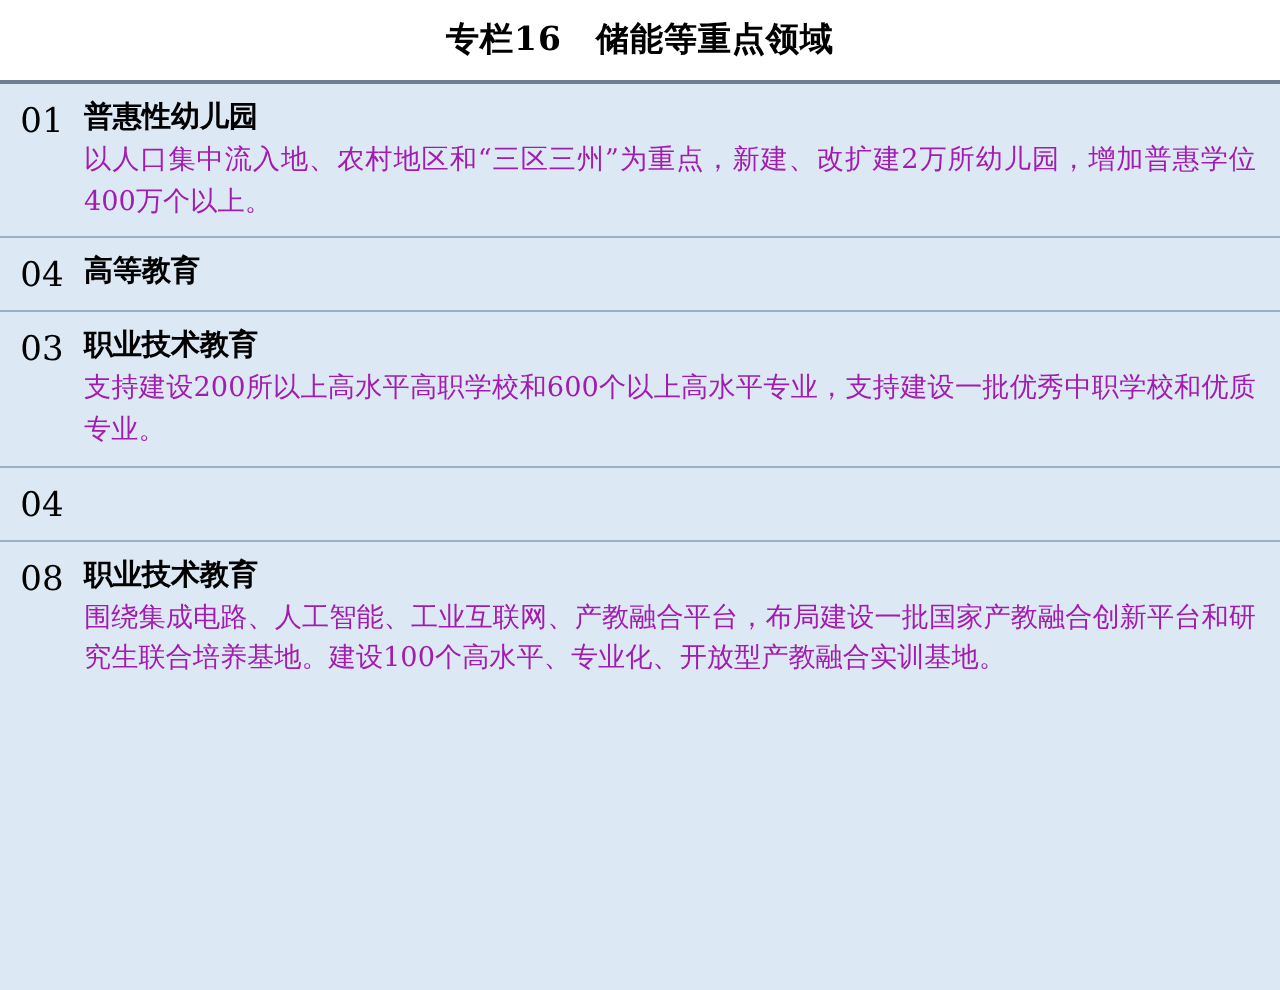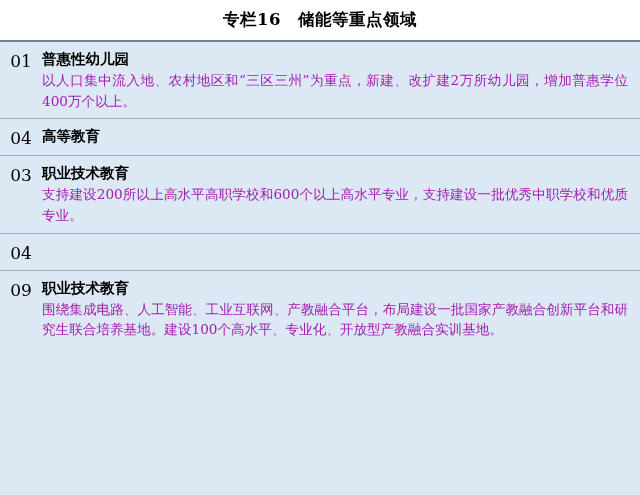--- a/index.html
+++ b/index.html
@@ -114,21 +114,21 @@
         <div class="row-heading">职业技术教育</div>
         <div class="row-text">支持建设200所以上高水平高职学校和600个以上高水平专业，支持建设一批优秀中职学校和优质专业。</div>
       </div>
     </div>
 
     <div class="row">
       <div class="row-num">04</div>
     </div>
 
     <div class="row">
-      <div class="row-num">09</div>
+      <div class="row-num">08</div>
       <div class="row-body">
         <div class="row-heading">职业技术教育</div>
         <div class="row-text">围绕集成电路、人工智能、工业互联网、产教融合平台，布局建设一批国家产教融合创新平台和研究生联合培养基地。建设100个高水平、专业化、开放型产教融合实训基地。</div>
       </div>
     </div>
 
   </div>
 </div>
 
 </body></html>

